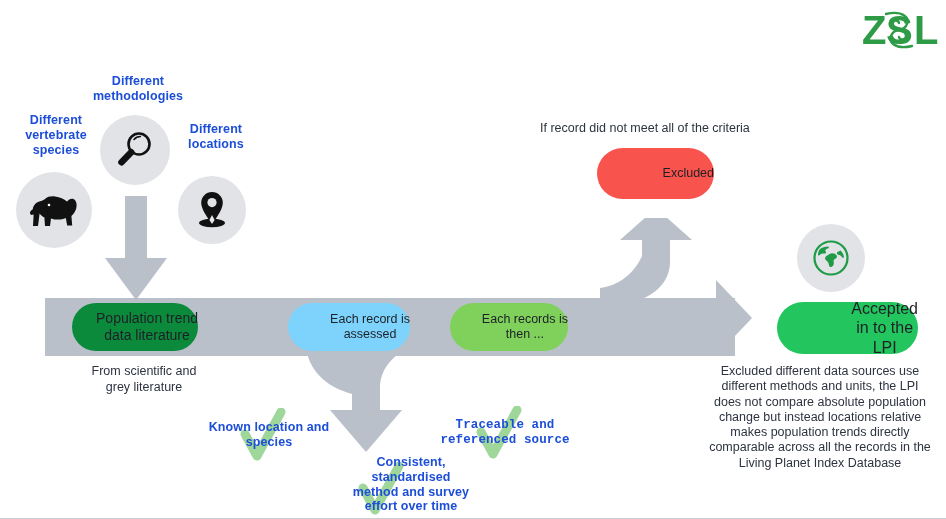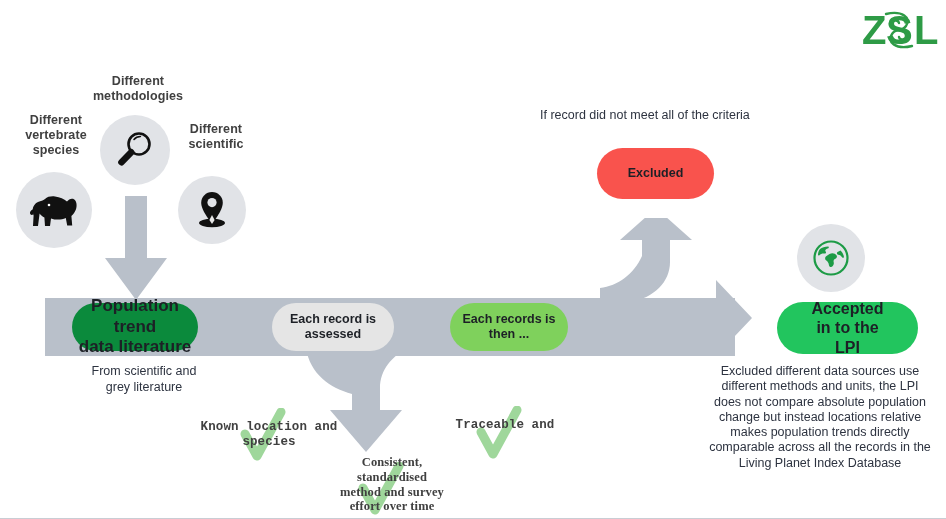--- a/index.html
+++ b/index.html
@@ -9,35 +9,35 @@
     font-family:"Liberation Sans", sans-serif;
     color:#2b2f3a;
     overflow:hidden;
   }
   #stage{position:relative;width:946px;height:519px;background:#fff;
          border-bottom:1px solid #c9cdd4;box-sizing:border-box;}
   .abs{position:absolute;}
   .ctr{text-align:center;}
 
   
-  .lbl{font-weight:bold;color:#404040;line-height:1.18;letter-spacing:.1px;}
+  .lbl{font-weight:bold;color:#1d4ed8;line-height:1.18;letter-spacing:.1px;}
   .lbl-13{font-size:12.5px;}
   .cap{font-size:12.5px;line-height:1.25;color:#2d3340;font-weight:normal;}
   .note{font-size:12.5px;line-height:1.22;color:#2d3340;}
 
   
   .circle{border-radius:50%;background:#e1e3e7;display:flex;align-items:center;justify-content:center;}
 
   
   .bar{background:#b9c0ca;}
 
   
   .pill{
-    border-radius:999px;display:flex;align-items:center;justify-content:center;
-    text-align:center;font-weight:bold;line-height:1.2;color:#1d2026;
+    border-radius:999px;display:flex;align-items:center;justify-content:flex-end;
+    text-align:center;font-weight:normal;line-height:1.2;color:#1d2026;
   }
 
   
   .gray{fill:#b9c0ca;}
   .chk{stroke:#8ed08a;stroke-width:9;fill:none;stroke-linecap:round;stroke-linejoin:round;opacity:.85;}
 
   
   .zsl{font-family:"Liberation Sans",sans-serif;font-weight:bold;font-size:40px;
        color:#2e9b46;letter-spacing:1px;line-height:1;}
 </style>
@@ -62,21 +62,21 @@
     <div>species</div>
   </div>
 
   <div class="abs lbl lbl-13 ctr" style="left:78px;top:74px;width:120px;">
     <div>Different</div>
     <div>methodologies</div>
   </div>
 
   <div class="abs lbl lbl-13 ctr" style="left:170px;top:122px;width:92px;">
     <div>Different</div>
-    <div>scientific</div>
+    <div>locations</div>
   </div>
 
   <div class="abs circle" style="left:16px;top:172px;width:76px;height:76px;">
     <svg width="54" height="40" viewBox="0 0 54 40">
       <path fill="#111" d="M6 22c-1-4 1-8 5-10 3-1.6 5-1 7-3 2.4-2.4 6-3 10-2.6 5 .5 9 2.6 12 5.2 1.6-2.4 4-3.4 6-2.8 2 .6 3 2.4 3.4 4.4.4 2.2.2 4.6-.6 6.6-1 2.6-2.6 4.6-4.4 6.2l.8 9.4h-5l-1.4-7.4c-2.4 1-5 1.6-7.8 1.6-2.4 0-4.8-.4-7-1.2L23 36h-5l-.6-8.6c-2-1-3.6-2.4-4.8-4L11 36H6l.6-10.4C6.2 24.6 6 23.4 6 22z"></path>
       <path fill="#111" d="M7 19c-2 .4-3.6 1.8-4 3.6-.2 1.2.4 2.2 1.4 2.4l2-.6z"></path>
       <circle cx="22" cy="15" r="1.3" fill="#fff"></circle>
     </svg>
   </div>
 
@@ -116,28 +116,28 @@
 
     <path class="gray" d="M0 70 C18 68 34 56 42 38 L42 22 L20 22 L56 -10 L92 22 L70 22 L70 44 C70 64 54 80 30 84 L0 84 Z"></path>
 
     <path class="gray" d="M0 80 H116 V62 L152 100 L116 138 V120 H0 Z"></path>
   </svg>
 
   <svg class="abs" style="left:300px;top:348px;" width="150" height="116" viewBox="0 0 150 116">
     <path class="gray" d="M6 0 C10 26 30 40 52 46 L52 62 L30 62 L66 104 L102 62 L80 62 L80 40 C80 22 92 8 108 0 Z"></path>
   </svg>
 
-  <div class="abs pill" style="left:72px;top:303px;width:126px;height:48px;background:#0b8a3c;font-size:17px;">
+  <div class="abs pill" style="left:72px;top:303px;width:126px;height:48px;background:#0b8a3c;font-size:14px;">
     <div>
       <div>Population trend</div>
       <div>data literature</div>
     </div>
   </div>
 
-  <div class="abs pill" style="left:272px;top:303px;width:122px;height:48px;background:#e5e5e5;font-size:12.5px;">
+  <div class="abs pill" style="left:288px;top:303px;width:122px;height:48px;background:#7dd3fc;font-size:12.5px;">
     <div>
       <div>Each record is</div>
       <div>assessed</div>
     </div>
   </div>
 
   <div class="abs cap ctr" style="left:58px;top:364px;width:172px;">
     <div>From scientific and</div>
     <div>grey literature</div>
   </div>
@@ -145,43 +145,44 @@
   <div class="abs pill" style="left:450px;top:303px;width:118px;height:48px;background:#7fd15c;font-size:12.5px;">
     <div>
       <div>Each records is</div>
       <div>then ...</div>
     </div>
   </div>
 
   <svg class="abs" style="left:240px;top:408px;" width="46" height="58" viewBox="0 0 46 58">
     <path class="chk" d="M5 26 L17 48 L41 4"></path>
   </svg>
-  <div class="abs lbl lbl-13 ctr" style="left:196px;top:420px;width:146px;font-family:Liberation Mono, monospace;">
+  <div class="abs lbl lbl-13 ctr" style="left:196px;top:420px;width:146px;">
     <div>Known location and</div>
     <div>species</div>
   </div>
 
   <svg class="abs" style="left:358px;top:462px;" width="46" height="58" viewBox="0 0 46 58">
     <path class="chk" d="M5 26 L17 48 L41 4"></path>
   </svg>
-  <div class="abs lbl lbl-13 ctr" style="left:312px;top:455px;width:160px;font-family:Liberation Serif, serif;">
+  <div class="abs lbl lbl-13 ctr" style="left:331px;top:455px;width:160px;">
     <div>Consistent,</div>
     <div>standardised</div>
     <div>method and survey</div>
     <div>effort over time</div>
   </div>
 
   <svg class="abs" style="left:476px;top:406px;" width="46" height="58" viewBox="0 0 46 58">
     <path class="chk" d="M5 26 L17 48 L41 4"></path>
   </svg>
   <div class="abs lbl lbl-13 ctr" style="left:438px;top:418px;width:134px;font-family:Liberation Mono, monospace;">
     <div>Traceable and</div>
-  </div>
-
-  <div class="abs note" style="left:540px;top:108px;width:260px;">If record did not meet all of the criteria</div>
+    <div>referenced source</div>
+  </div>
+
+  <div class="abs note" style="left:540px;top:121px;width:260px;">If record did not meet all of the criteria</div>
 
   <div class="abs pill" style="left:597px;top:148px;width:117px;height:51px;background:#f9534d;font-size:12.5px;">
     <span>Excluded</span>
   </div>
 
   <div class="abs pill" style="left:777px;top:302px;width:141px;height:52px;background:#22c55e;font-size:16px;">
     <div>
       <div>Accepted</div>
       <div>in to the</div>
       <div>LPI</div>

